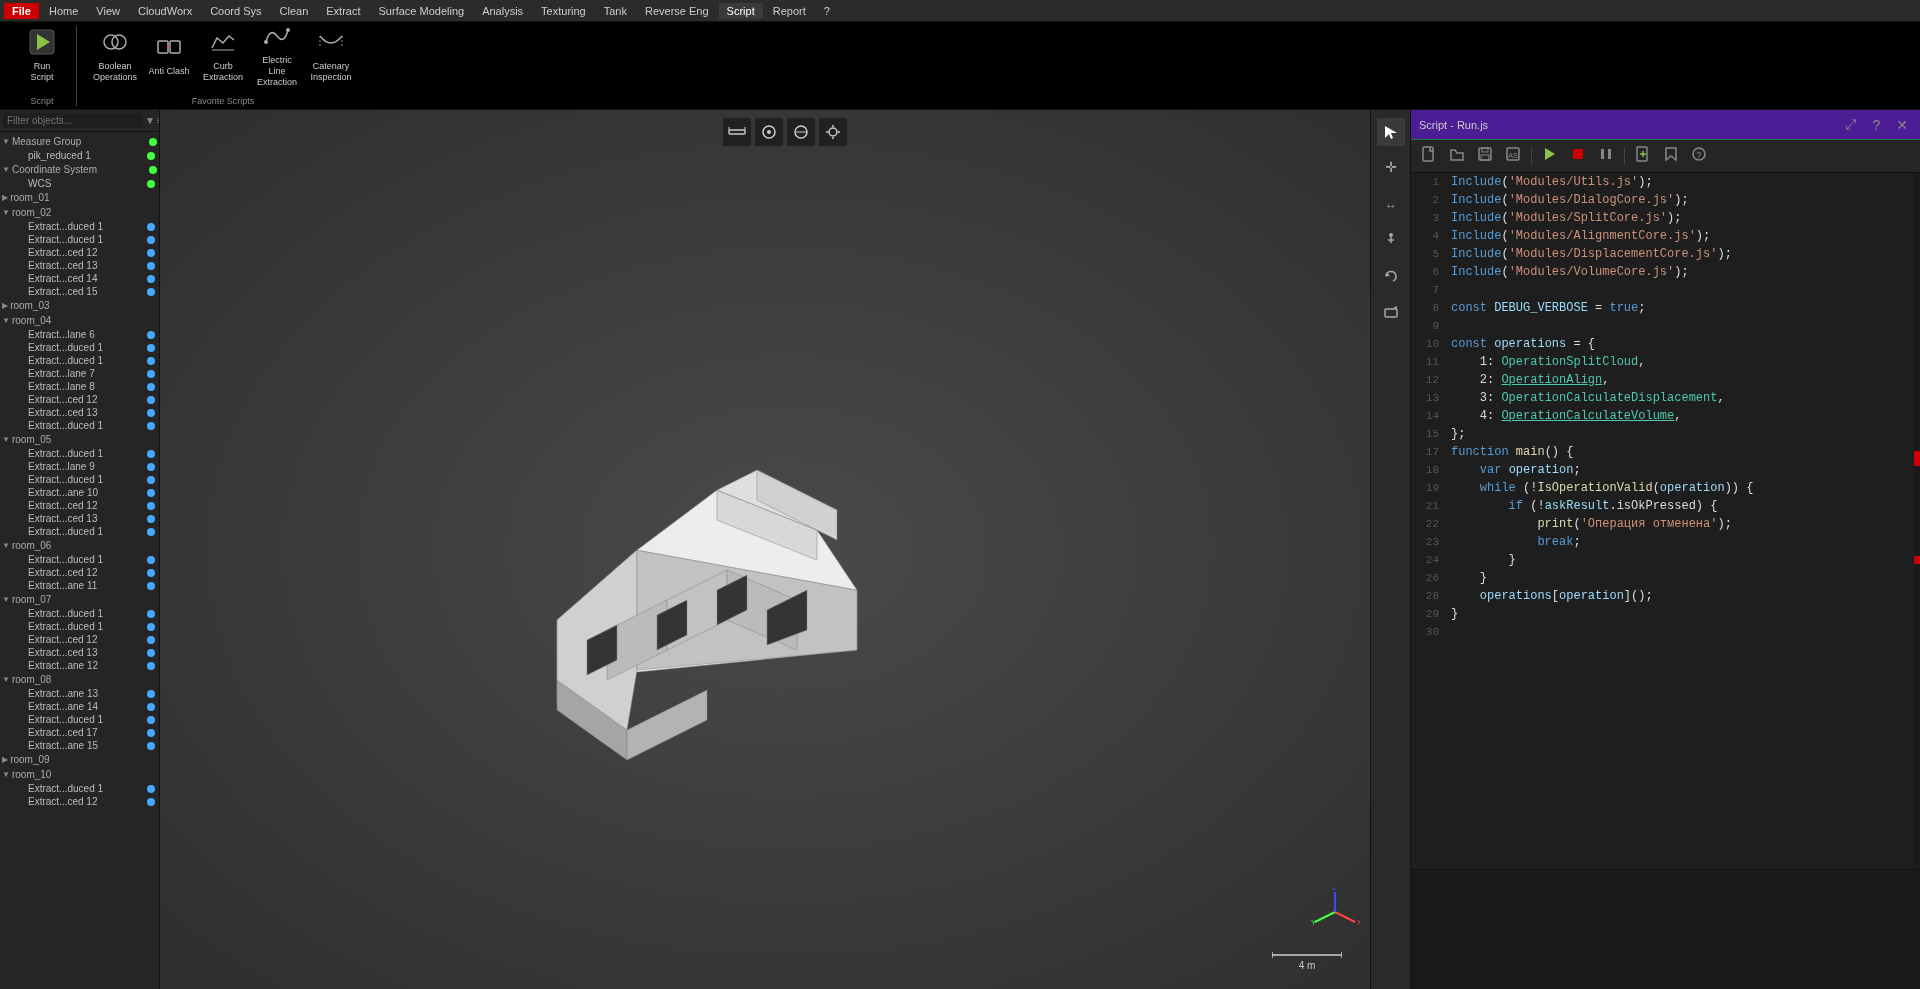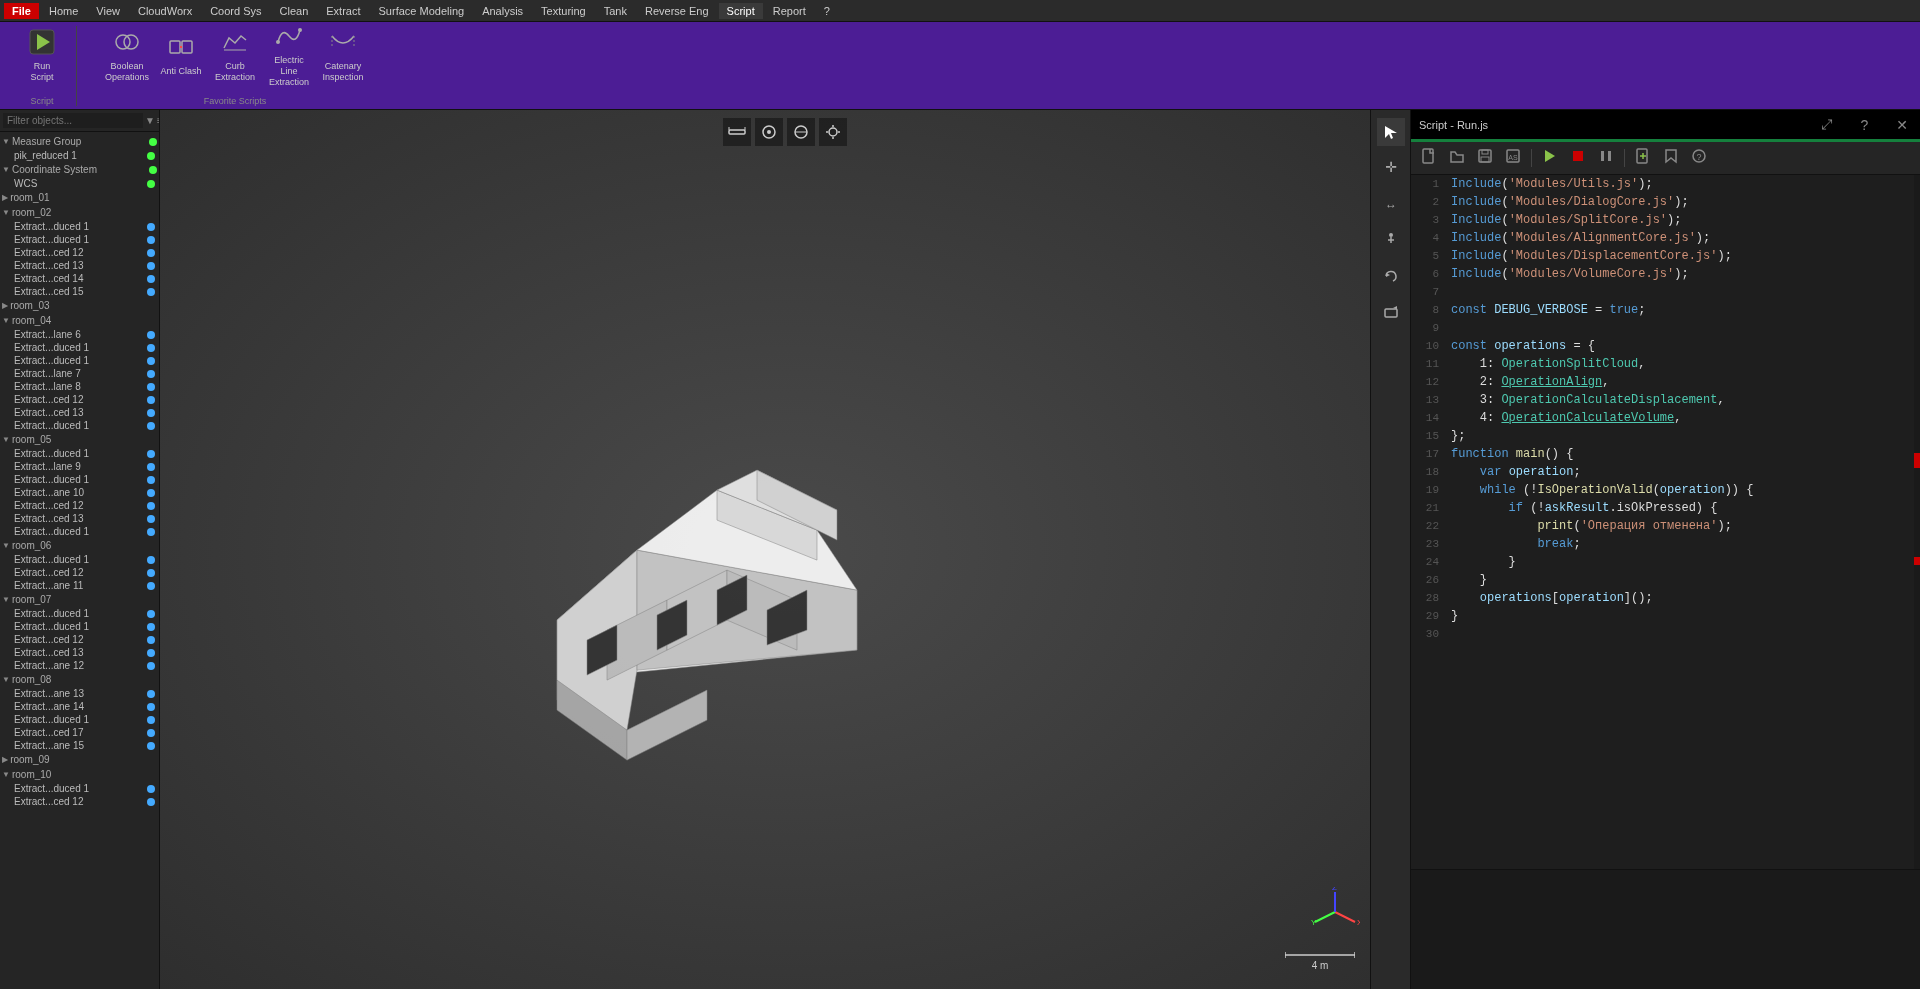--- a/index.html
+++ b/index.html
@@ -5,21 +5,21 @@
     * { box-sizing: border-box; margin: 0; padding: 0; }
     body { background: #1e1e1e; color: #ccc; font-family: 'Segoe UI', Arial, sans-serif; font-size: 11px; overflow: hidden; width: 1920px; height: 989px; }
 
     
     #menubar { display: flex; align-items: center; background: #2b2b2b; height: 22px; padding: 0 4px; gap: 2px; border-bottom: 1px solid #111; }
     #menubar .file-btn { background: #c00; color: #fff; padding: 2px 8px; font-size: 11px; font-weight: bold; cursor: pointer; }
     #menubar .menu-item { color: #ccc; padding: 2px 8px; font-size: 11px; cursor: pointer; }
     #menubar .menu-item.active { color: #fff; background: #3a3a3a; }
 
     
-    #toolbar { display: flex; align-items: flex-start; background: #4c1d95; height: 88px; padding: 4px 8px; border-bottom: 1px solid #111; gap: 16px; }
+    #toolbar { display: flex; align-items: flex-start; background: #000000; height: 88px; padding: 4px 8px; border-bottom: 1px solid #111; gap: 4px; }
     .toolbar-group { display: flex; flex-direction: column; align-items: center; padding: 0 8px; border-right: 1px solid #444; height: 80px; justify-content: flex-start; }
     .toolbar-group:last-child { border-right: none; }
     .toolbar-group-label { font-size: 9px; color: #888; margin-top: auto; padding-top: 4px; }
     .toolbar-buttons { display: flex; gap: 2px; align-items: flex-start; }
     .toolbar-btn { display: flex; flex-direction: column; align-items: center; justify-content: center; width: 52px; height: 58px; background: transparent; border: none; color: #ccc; cursor: pointer; font-size: 9px; gap: 2px; padding: 4px 2px; }
     .toolbar-btn .icon { font-size: 20px; line-height: 1; }
     .toolbar-btn .btn-label { font-size: 9px; text-align: center; color: #ccc; line-height: 1.2; }
 
     
     #main { display: flex; height: calc(989px - 22px - 88px); }
@@ -32,36 +32,36 @@
     #tree { flex: 1; overflow-y: auto; overflow-x: hidden; padding: 2px 0; }
     #tree::-webkit-scrollbar { width: 6px; }
     #tree::-webkit-scrollbar-track { background: #1e1e1e; }
     #tree::-webkit-scrollbar-thumb { background: #444; }
     .tree-group { font-size: 10px; }
     .tree-group-header { display: flex; align-items: center; padding: 2px 2px; color: #aaa; cursor: pointer; }
     .tree-group-header .arrow { margin-right: 2px; font-size: 8px; color: #888; }
     .tree-item { display: flex; align-items: center; padding: 1px 4px 1px 14px; color: #bbb; font-size: 10px; cursor: pointer; }
     .tree-item .item-dot { width: 8px; height: 8px; border-radius: 50%; background: #4af; margin-left: auto; flex-shrink: 0; }
     .tree-item .item-dot.green { background: #4f4; }
-    .tree-item-name { flex: 1; overflow: hidden; text-overflow: ellipsis; white-space: nowrap; }
+    .tree-item-name { flex: 1; overflow: hidden; text-overflow: ellipsis; white-space: nowrap; margin-left: 14px; }
 
     
     #viewport { flex: 1; background: #3a3a3a; position: relative; overflow: hidden; }
     #viewport-canvas { width: 100%; height: 100%; background: radial-gradient(ellipse at center, #4a4a4a 0%, #2e2e2e 100%); position: relative; }
     #building-3d { position: absolute; left: 50%; top: 50%; transform: translate(-55%, -45%); }
     #axis-indicator { position: absolute; bottom: 30px; right: 20px; }
     #right-tools { position: absolute; right: 0; top: 0; width: 40px; height: 100%; background: #2a2a2a; border-left: 1px solid #111; display: flex; flex-direction: column; align-items: center; padding: 8px 0; gap: 8px; }
     .view-tool { width: 28px; height: 28px; display: flex; align-items: center; justify-content: center; background: transparent; border: none; color: #ccc; cursor: pointer; font-size: 16px; }
     .view-tool.active { background: #3a3a3a; color: #fff; }
     #top-tools { position: absolute; top: 8px; left: 50%; transform: translateX(-50%); display: flex; gap: 4px; }
     .top-tool { width: 28px; height: 28px; display: flex; align-items: center; justify-content: center; background: rgba(0,0,0,0.4); border: none; color: #ccc; cursor: pointer; font-size: 14px; }
 
     
     #script-panel { width: 510px; background: #1e1e1e; border-left: 1px solid #111; display: flex; flex-direction: column; }
-    #script-header { display: flex; align-items: center; background: #000000; padding: 4px 8px; border-bottom: 3px solid #15803d; gap: 20px; }
+    #script-header { display: flex; align-items: center; background: #4c1d95; padding: 4px 8px; border-bottom: 1px solid #15803d; gap: 8px; }
     #script-title { color: #ccc; font-size: 11px; flex: 1; }
     .script-header-btn { background: transparent; border: none; color: #888; cursor: pointer; font-size: 14px; padding: 2px 4px; }
     #script-toolbar { display: flex; align-items: center; background: #252525; padding: 4px 6px; border-bottom: 1px solid #111; gap: 4px; }
     .script-tool { background: transparent; border: none; color: #888; cursor: pointer; font-size: 16px; padding: 2px 4px; }
     .script-tool.red { color: #c00; }
     .script-separator { width: 1px; height: 18px; background: #444; margin: 0 2px; }
     #code-area { flex: 1; overflow-y: auto; font-family: 'Courier New', monospace; font-size: 12px; background: #1e1e1e; }
     #code-area::-webkit-scrollbar { width: 8px; }
     #code-area::-webkit-scrollbar-track { background: #1a1a1a; }
     #code-area::-webkit-scrollbar-thumb { background: #555; }
@@ -518,21 +518,21 @@
         <svg width="50" height="50" viewBox="0 0 50 50">
           <line x1="25" y1="25" x2="45" y2="35" stroke="#f44" stroke-width="2"></line>
           <text x="47" y="38" fill="#f44" font-size="8">X</text>
           <line x1="25" y1="25" x2="5" y2="35" stroke="#4f4" stroke-width="2"></line>
           <text x="1" y="38" fill="#4f4" font-size="8">Y</text>
           <line x1="25" y1="25" x2="25" y2="5" stroke="#44f" stroke-width="2"></line>
           <text x="22" y="3" fill="#44f" font-size="8">Z</text>
         </svg>
       </div>
 
-      <div style="position:absolute;bottom:18px;right:55px;display:flex;flex-direction:column;align-items:center;gap:1px;">
+      <div style="position:absolute;bottom:18px;right:68px;display:flex;flex-direction:column;align-items:center;gap:1px;">
         <div style="display:flex;align-items:center;gap:2px;">
           <svg width="70" height="8" viewBox="0 0 70 8">
             <line x1="0" y1="4" x2="70" y2="4" stroke="#ccc" stroke-width="1.5"></line>
             <line x1="0" y1="1" x2="0" y2="7" stroke="#ccc" stroke-width="1.5"></line>
             <line x1="70" y1="1" x2="70" y2="7" stroke="#ccc" stroke-width="1.5"></line>
           </svg>
         </div>
         <span style="color:#ccc;font-size:10px;">4 m</span>
       </div>
 

